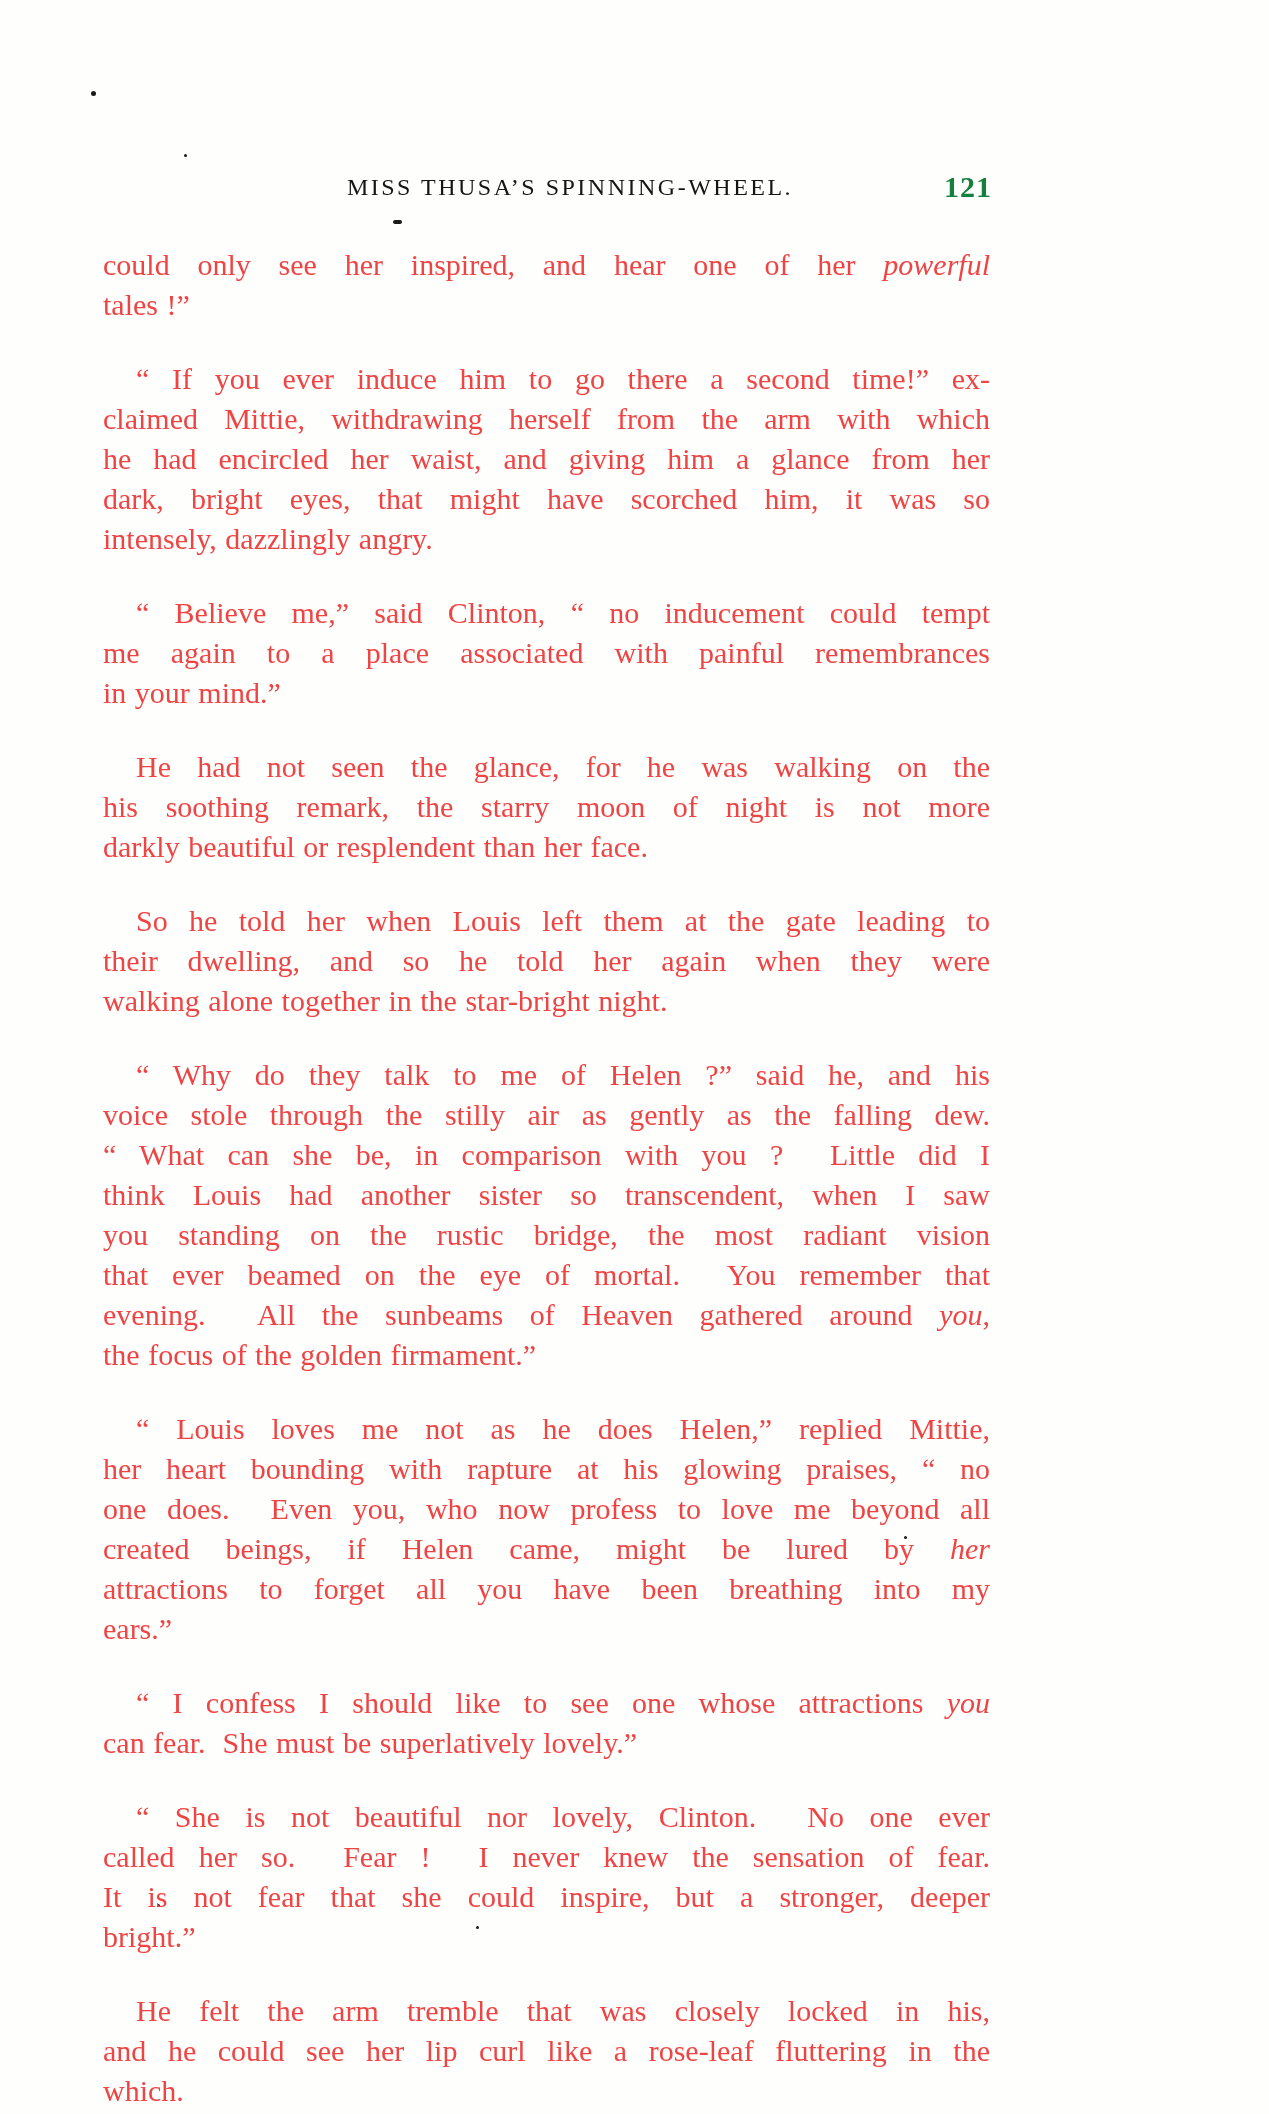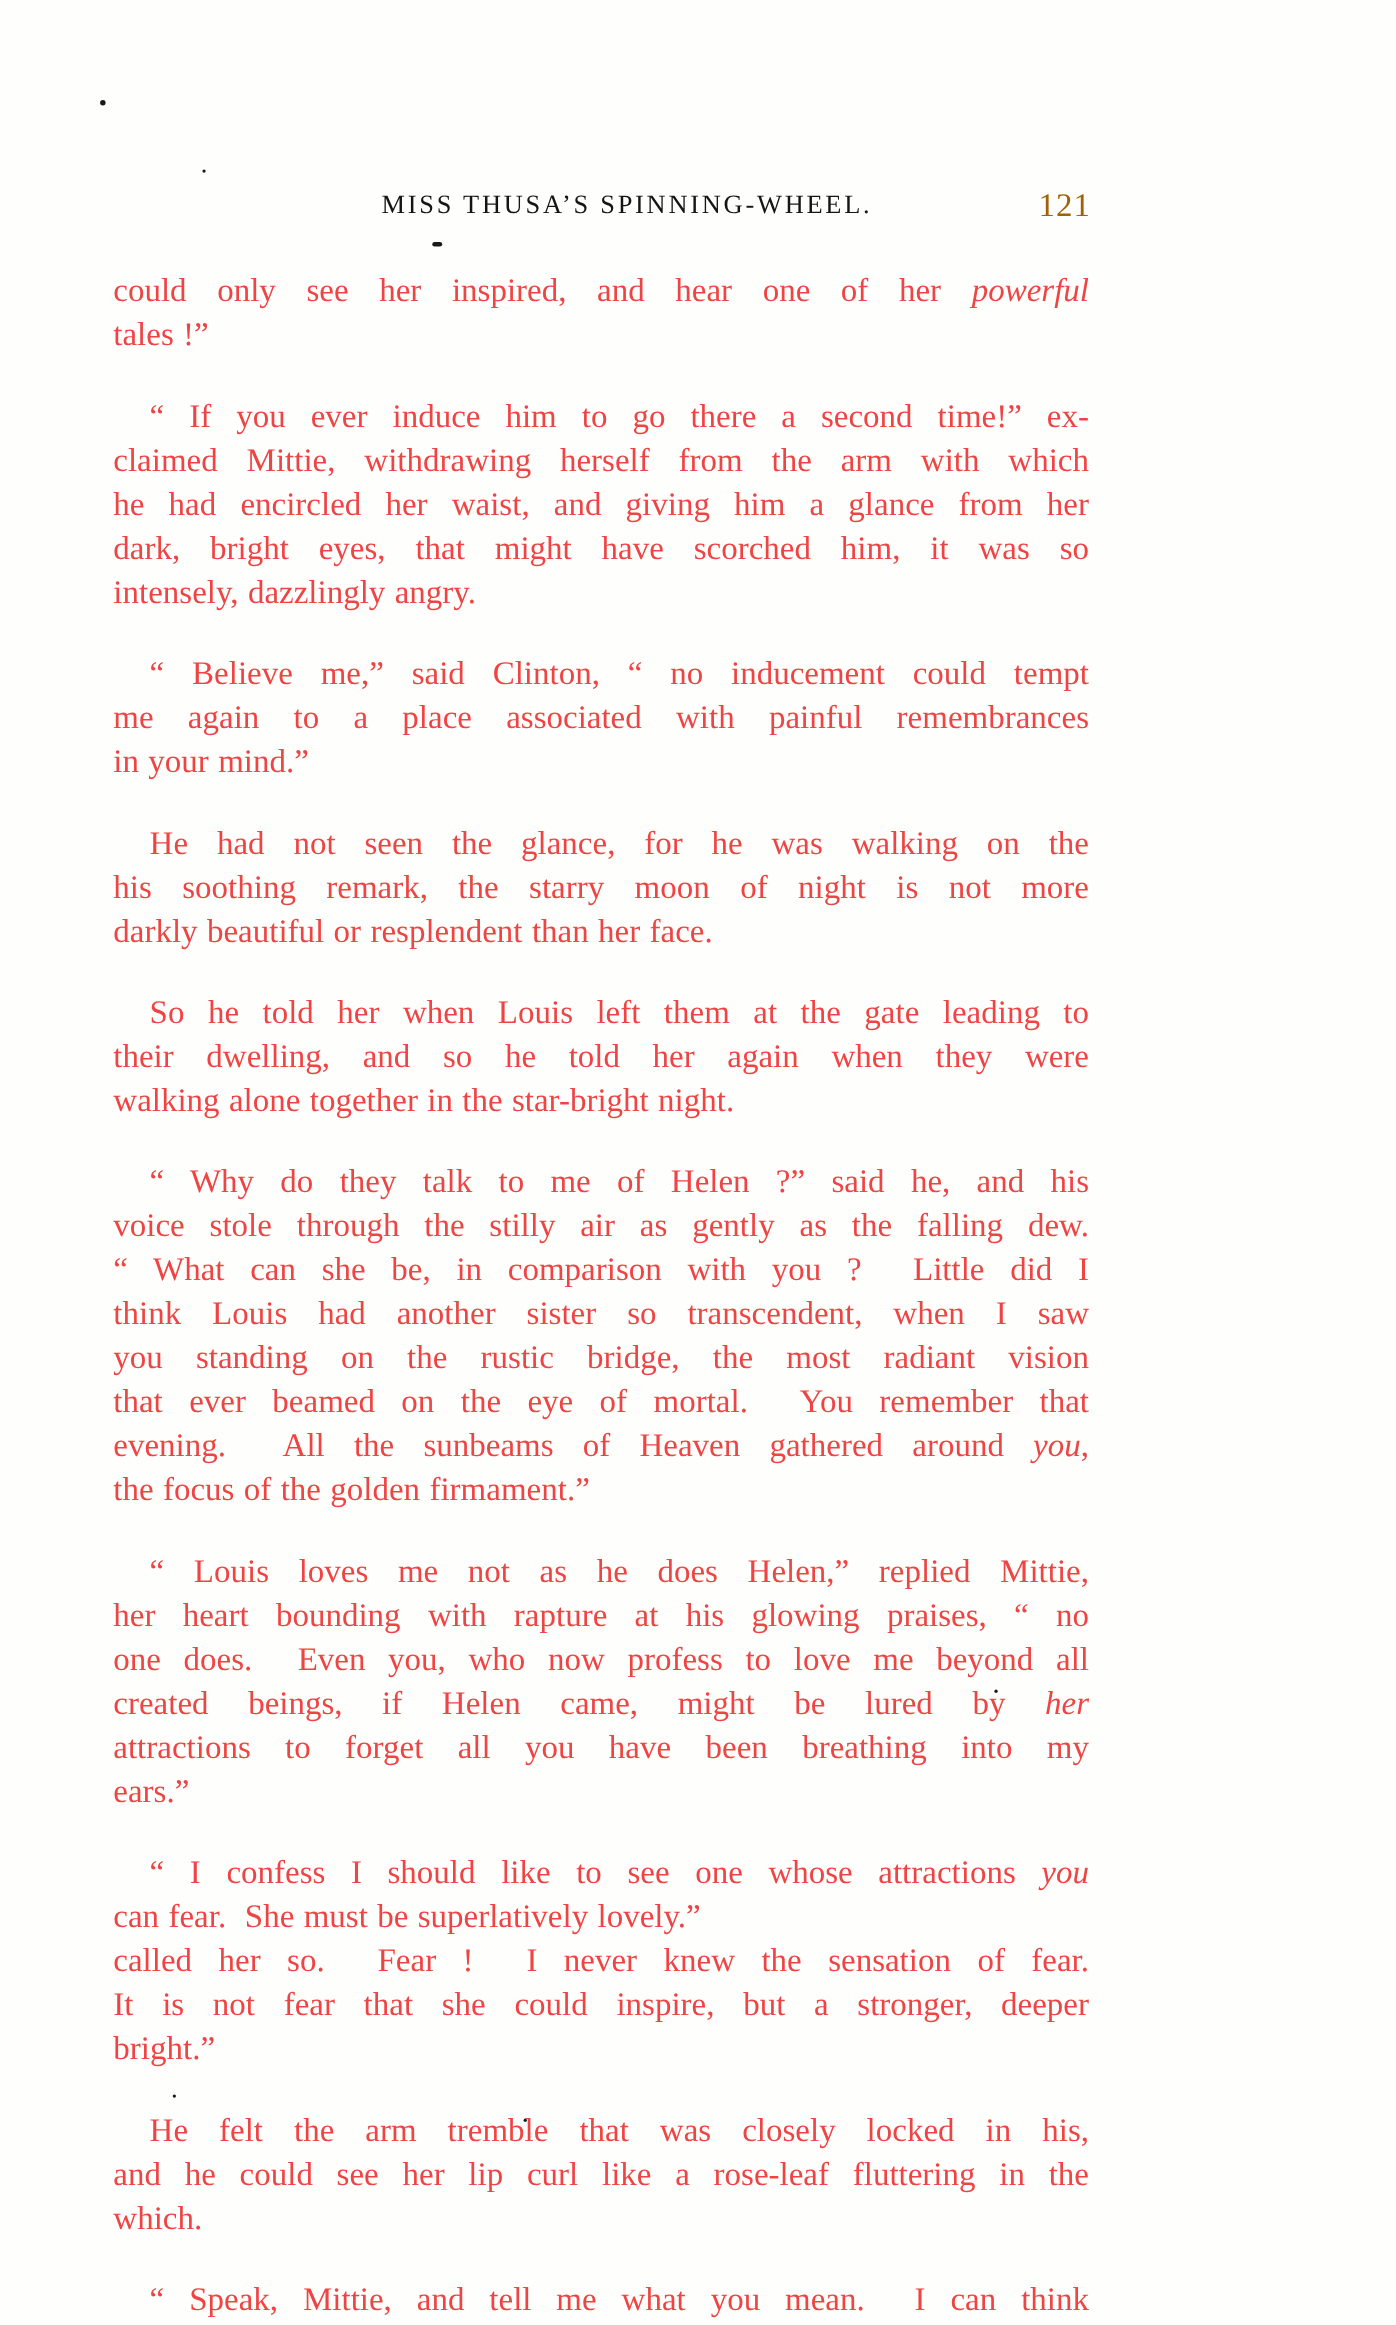--- a/index.html
+++ b/index.html
@@ -17,22 +17,22 @@
   }
   .header-title {
     position:absolute; left:467px; top:0;
     transform:translateX(-50%);
     font-size:24px; font-weight:normal; letter-spacing:2.5px;
     white-space:nowrap;
     color:#151515;
   }
   .page-number {
     position:absolute; right:0; top:-4px;
-    font-size:30px; font-weight:normal; letter-spacing:1px;
-    color:#a16207;
+    font-size:30px; font-weight:bold; letter-spacing:1px;
+    color:#15803d;
     text-align:right;
   }
   .text-body {
     position:absolute; left:103px; top:245px; width:887px;
     font-size:30px; line-height:40px;
     color:#ef4444;
   }
   .paragraph { margin:0; }
   .line {
     white-space:pre-wrap;
@@ -108,20 +108,21 @@
         <div class="line">one does.  Even you, who now profess to love me beyond all</div>
         <div class="line">created beings, if Helen came, might be lured by <i>her</i></div>
         <div class="line">attractions to forget all you have been breathing into my</div>
         <div class="line last">ears.”</div>
       </div>
       <div class="paragraph">
         <div class="line indent">“ I confess I should like to see one whose attractions <i>you</i></div>
         <div class="line last">can fear.  She must be superlatively lovely.”</div>
       </div>
       <div class="paragraph">
+        <div class="line indent">“ She is not beautiful nor lovely, Clinton.  No one ever</div>
         <div class="line">called her so.  Fear !  I never knew the sensation of fear.</div>
         <div class="line">It is not fear that she could inspire, but a stronger, deeper</div>
         <div class="line last">bright.”</div>
       </div>
       <div class="paragraph">
         <div class="line indent">He felt the arm tremble that was closely locked in his,</div>
         <div class="line">and he could see her lip curl like a rose-leaf fluttering in the</div>
         <div class="line last">which.</div>
       </div>
       <div class="paragraph">

